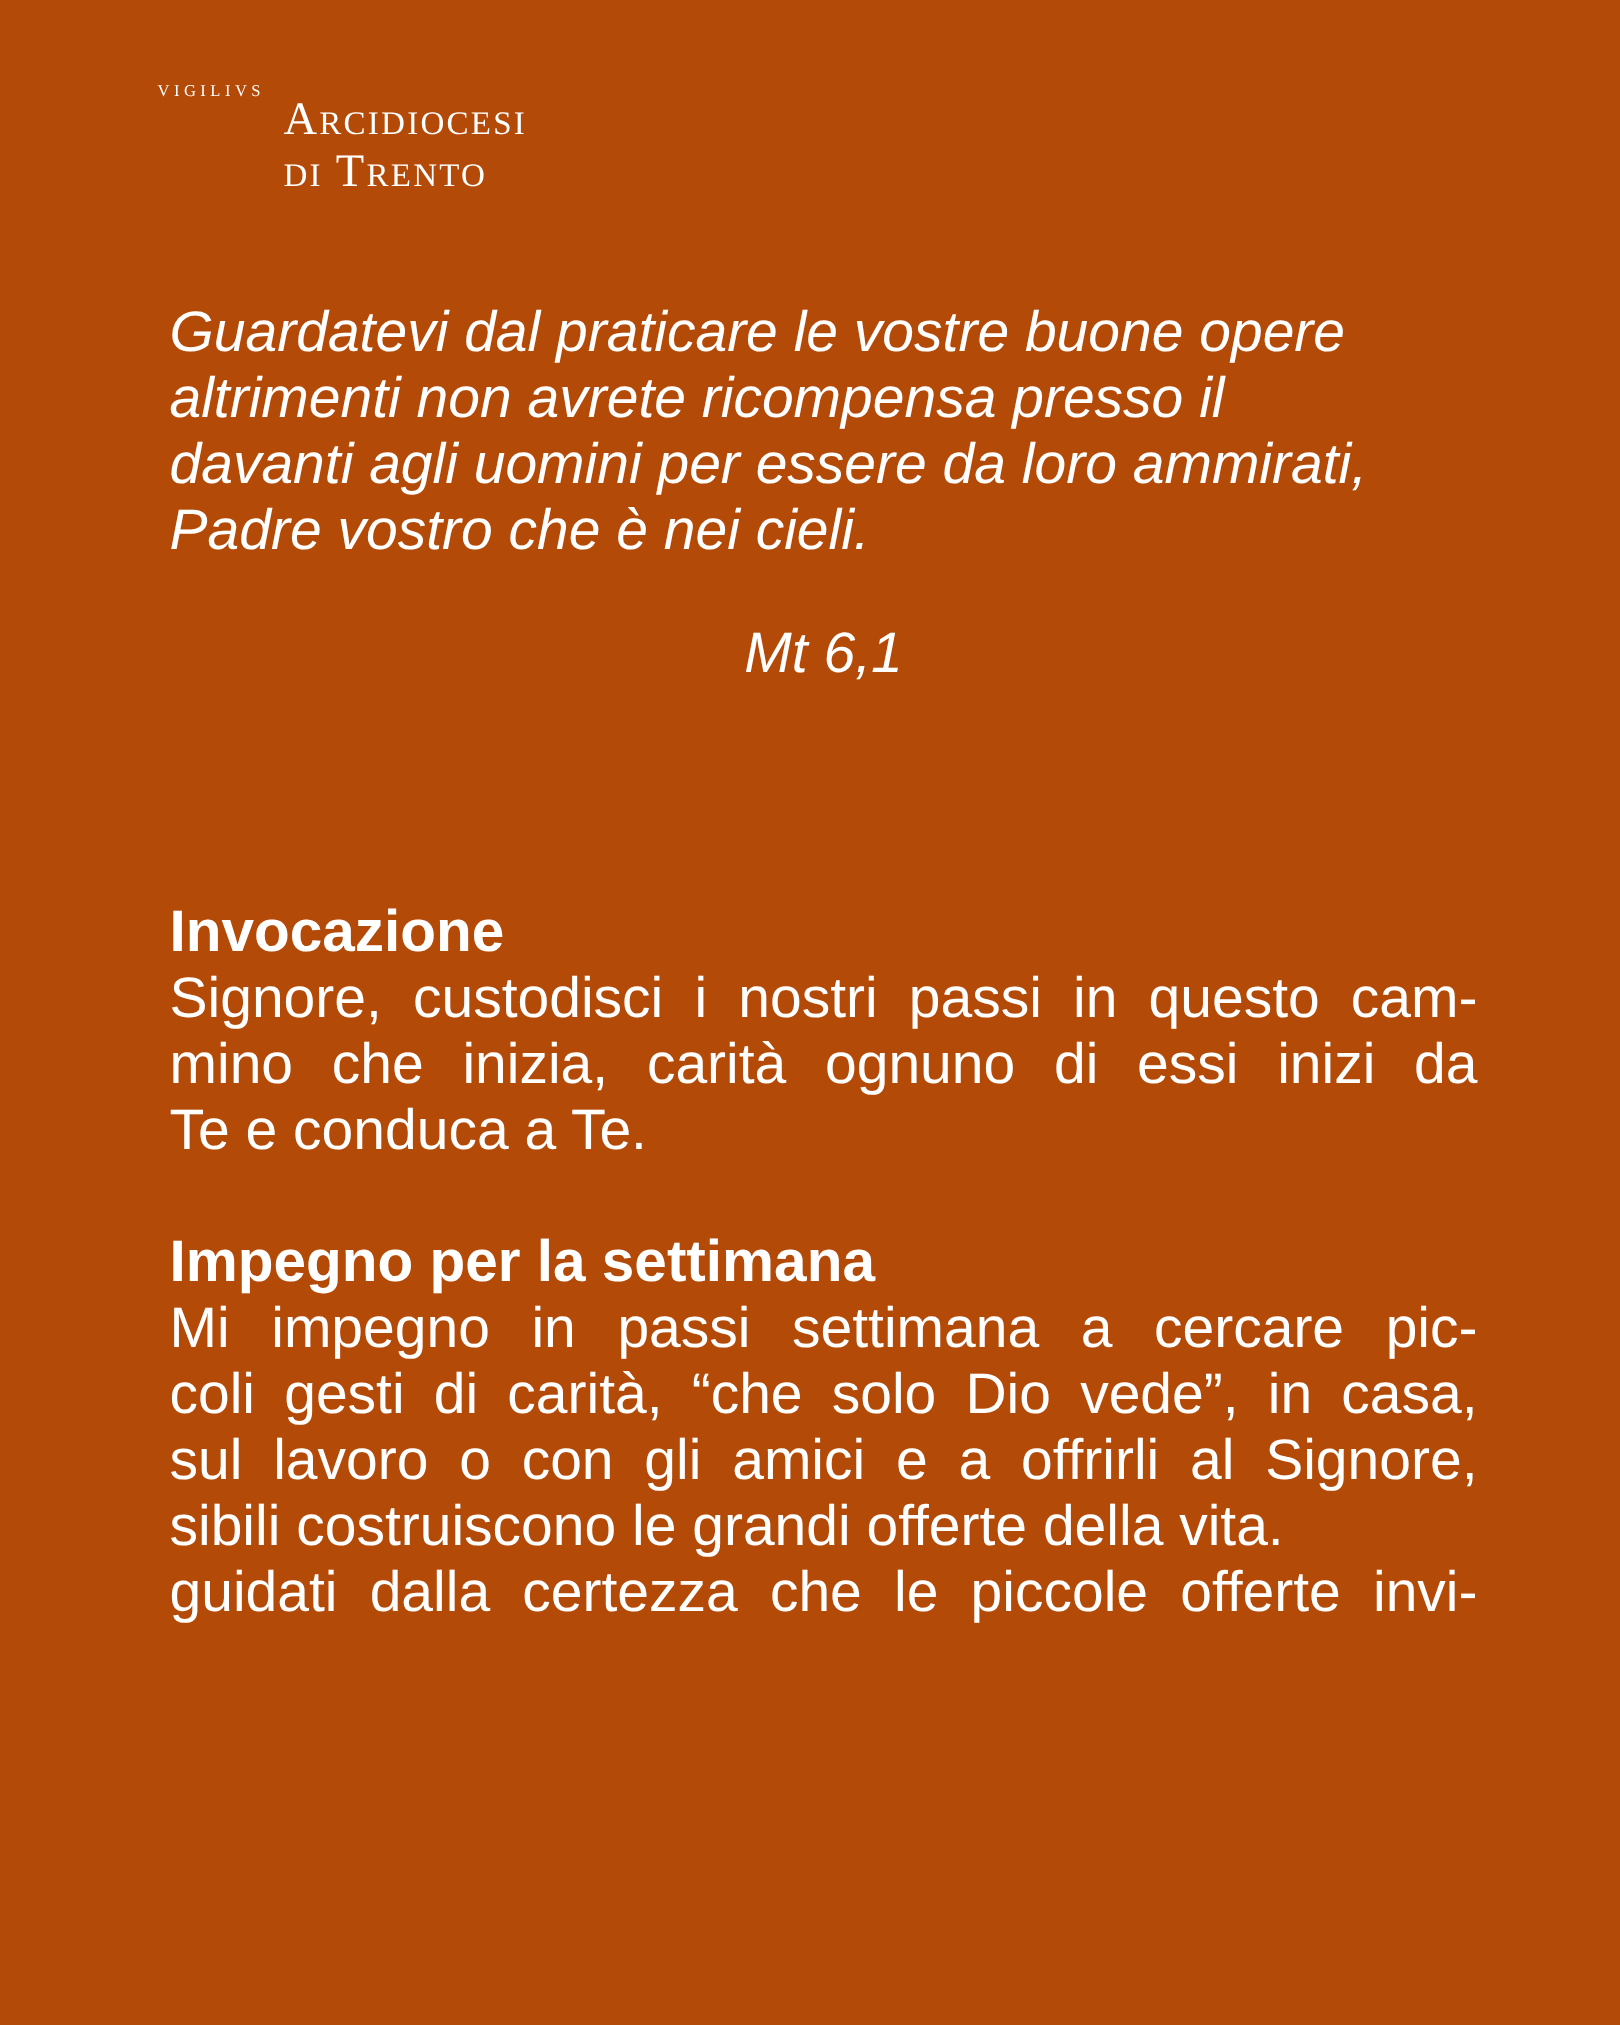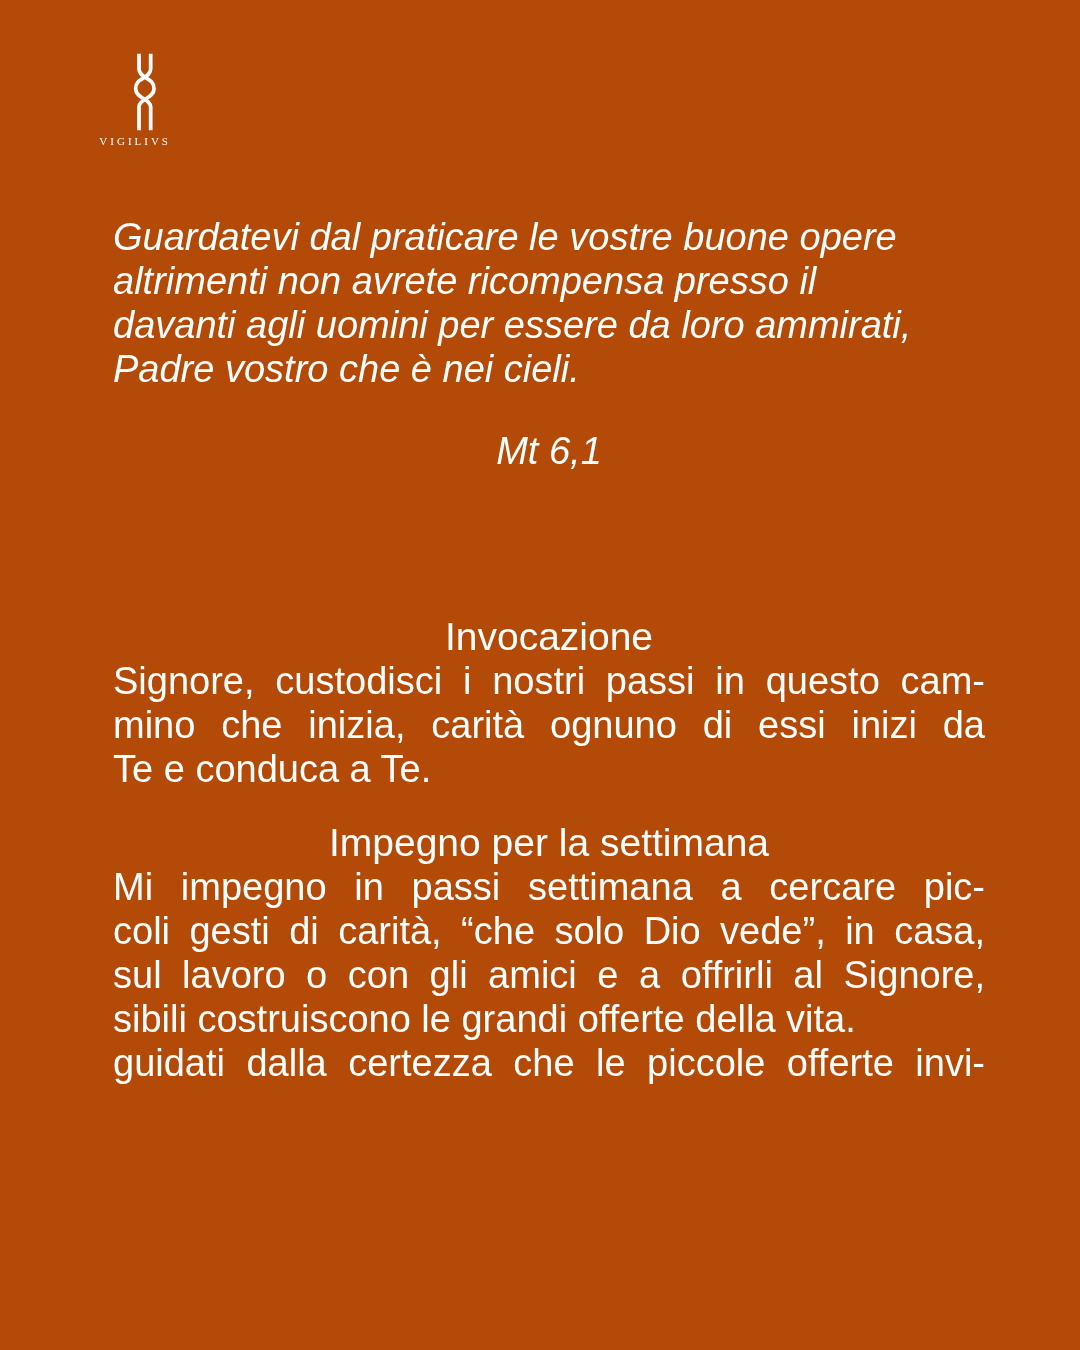--- a/index.html
+++ b/index.html
@@ -10,21 +10,21 @@
     box-sizing: border-box;
     padding: 52px 95px 0 113px;
     background: #B44A08; 
     color: #FFFFFF;
     font-family: "Liberation Sans", sans-serif;
     overflow: hidden;
   }
 
   
   .header { display: flex; align-items: flex-start; gap: 18px; }
-  .logo-block { display: flex; flex-direction: column; align-items: flex-end; width: 66px; margin-left: -8px; }
+  .logo-block { display: flex; align-items: flex-start; width: 66px; margin-left: -8px; }
   .logo-block svg { display: block; }
   .logo-caption {
     font-family: "Liberation Serif", serif;
     font-size: 11px;
     letter-spacing: 3px;
     margin-top: 3px;
     white-space: nowrap;
   }
   .org-name {
     font-family: "Liberation Serif", serif;
@@ -46,28 +46,27 @@
   .quote .qline { white-space: nowrap; }
   .citation {
     margin-top: 38px;
     text-align: center;
     font-style: italic;
     font-size: 38px;
     line-height: 44px;
   }
 
   
-  .section { margin-top: 30px; }
+  .section { margin-top: 44px; }
   .section.first { margin-top: 142px; }
   .section h2 {
     margin: 0;
     font-size: 39px;
     line-height: 44px;
-    font-weight: 400;
-    text-align: center;
+    font-weight: 700;
   }
   .section .line {
     margin: 0;
     font-size: 38px;
     line-height: 44px;
   }
   .section .line.just {
     text-align: justify;
     text-align-last: justify;
   }
@@ -77,20 +76,24 @@
 
 <div class="page" style="background-color: rgb(180, 74, 8); color: rgb(255, 255, 255);">
 
   <header class="header">
     <div class="logo-block">
       <svg width="54" height="80" viewBox="0 0 64 96" fill="none" stroke="#FFFFFF" stroke-width="4.5">
         <path d="M26 2 V20 C26 32 44 30 44 44 C44 56 26 56 26 66 V94"></path>
         <path d="M40 2 V20 C40 32 22 30 22 44 C22 56 40 56 40 66 V94"></path>
       </svg>
       <div class="logo-caption">VIGILIVS</div>
+    </div>
+    <div class="org-name">
+      <div>Arcidiocesi</div>
+      <div>di Trento</div>
     </div>
   </header>
 
   <blockquote class="quote">
     <div class="qline">Guardatevi dal praticare le vostre buone opere</div>
     <div class="qline">altrimenti non avrete ricompensa presso il</div>
     <div class="qline">davanti agli uomini per essere da loro ammirati,</div>
     <div class="qline">Padre vostro che è nei cieli.</div>
   </blockquote>
 

